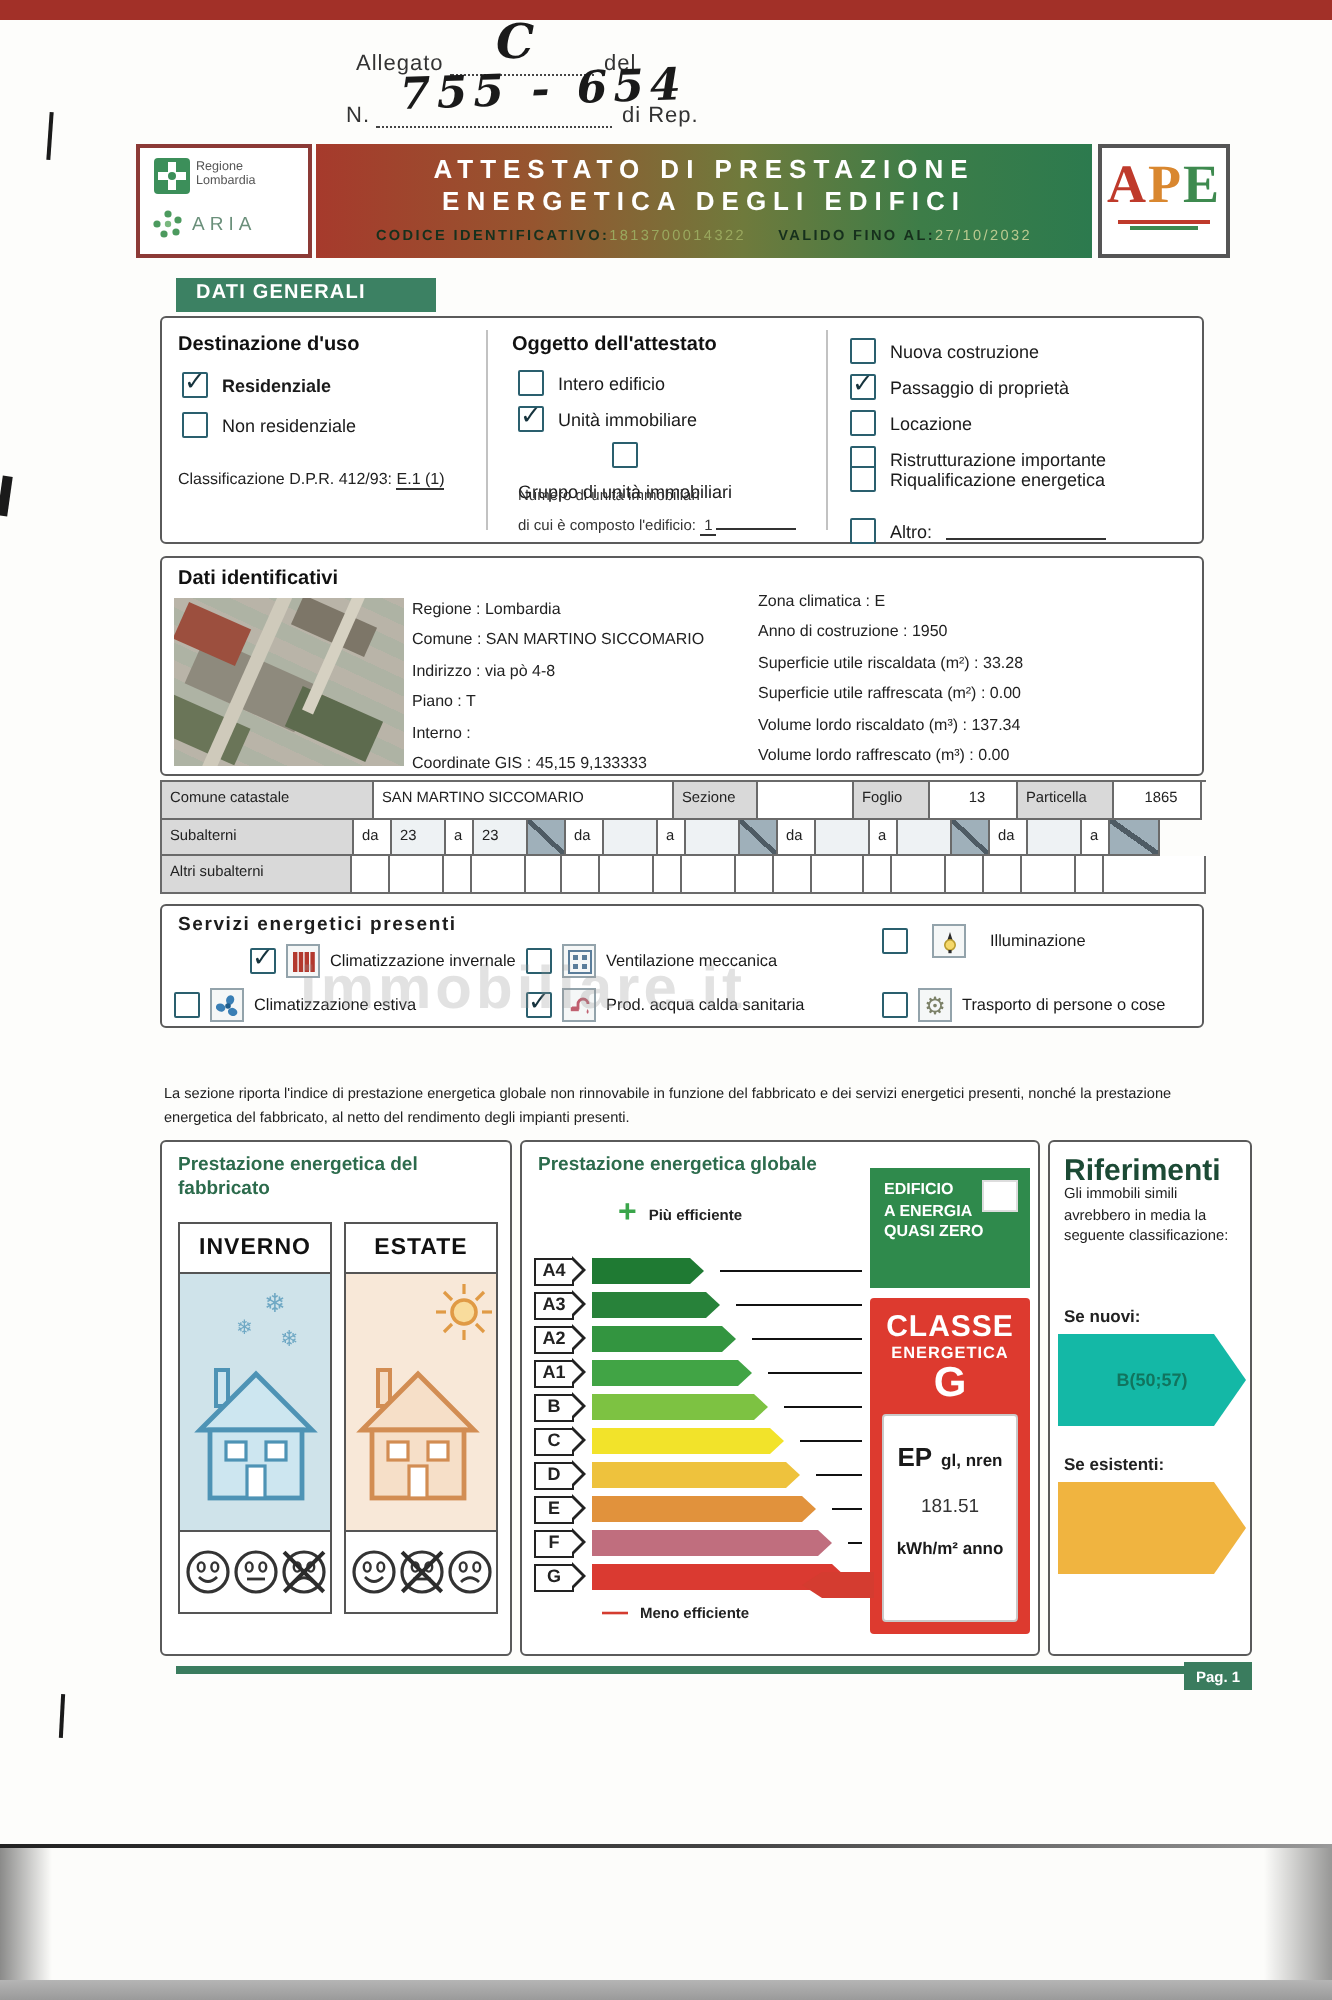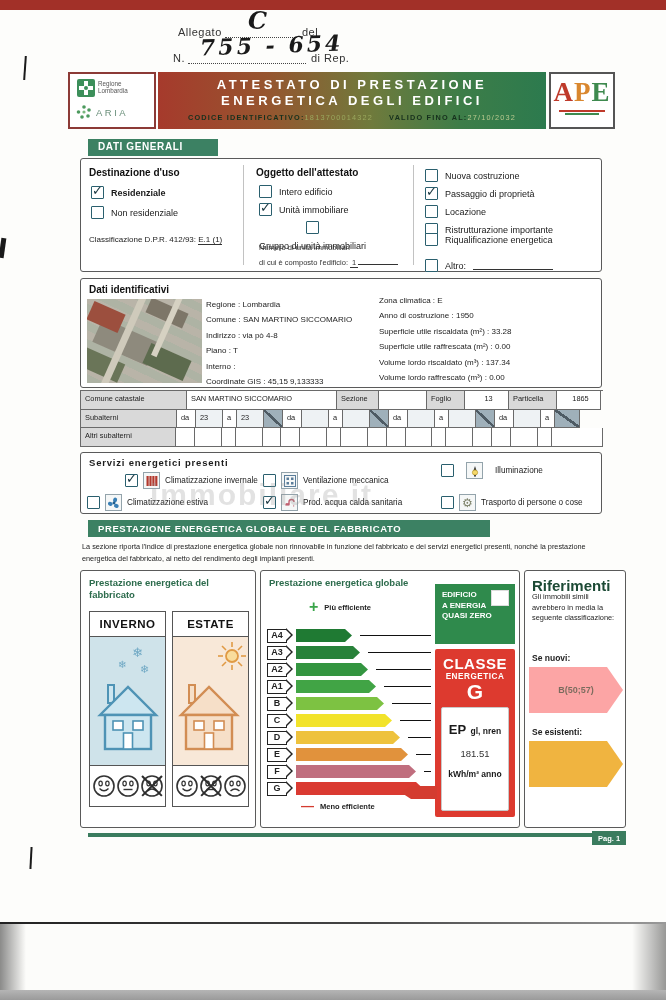--- a/index.html
+++ b/index.html
@@ -369,21 +369,20 @@
     </div>
     <div class="abs svc" style="left:360px;top:41px;">
       <span class="cb"></span>
       <span class="iconbox" style="font-family:'DejaVu Sans',sans-serif;font-size:12px;color:#7c8168;">⚙</span>
       <span>Trasporto di persone o cose</span>
     </div>
   </div>
 
   <div class="abs watermark" style="left:150px;top:478px;">immobiliare.it</div>
 
-  <div class="abs seclabel" style="left:88px;top:520px;width:402px;height:17px;font-size:9.5px;padding:3px 0 0 10px;">PRESTAZIONE ENERGETICA GLOBALE  E DEL FABBRICATO</div>
   <div class="abs" style="left:82px;top:541px;width:522px;font-size:7.3px;line-height:12px;color:#222;">La sezione riporta l'indice di prestazione energetica globale non rinnovabile in funzione del fabbricato e dei servizi energetici presenti, nonché la prestazione energetica del fabbricato, al netto del rendimento degli impianti presenti.</div>
 
   <div class="abs box" style="left:80px;top:570px;width:176px;height:258px;">
     <div class="abs ptitle" style="left:8px;top:6px;">Prestazione energetica del</div>
     <div class="abs ptitle" style="left:8px;top:18px;">fabbricato</div>
 
     <div class="abs season" style="left:8px;top:40px;width:77px;height:196px;">
       <div class="seasonhead">INVERNO</div>
       <div class="seasonbody" style="background:#cfe3ea;">
         <span class="abs" style="left:42px;top:8px;color:#6fa8c4;font-size:13px;font-family:'DejaVu Sans',sans-serif;">❄</span>
@@ -564,21 +563,21 @@
         <div style="margin-top:10px;font-weight:bold;font-size:8.5px;">kWh/m² anno</div>
       </div>
     </div>
     <div class="abs redarrow" style="left:140px;top:215px;width:36px;height:13px;"></div>
   </div>
 
   <div class="abs box" style="left:524px;top:570px;width:102px;height:258px;">
     <div class="abs" style="left:7px;top:6px;font-weight:bold;font-size:15px;color:#1c4a35;">Riferimenti</div>
     <div class="abs" style="left:7px;top:21px;width:86px;font-size:7.4px;line-height:10.5px;color:#222;">Gli immobili simili avrebbero in media la seguente classificazione:</div>
     <div class="abs" style="left:7px;top:82px;font-size:8.5px;font-weight:bold;color:#222;">Se nuovi:</div>
-    <div class="abs refarrow" style="left: 4px; top: 96px; width: 94px; height: 46px; font-size: 9px; color: rgba(15, 60, 35, 0.55); background: #fca5a5;">
+    <div class="abs refarrow" style="left: 4px; top: 96px; width: 94px; height: 46px; font-size: 9px; color: rgba(15, 60, 35, 0.55); background: #14b8a6;">
       <span>B(50;57)</span>
     </div>
     <div class="abs" style="left:7px;top:156px;font-size:8.5px;font-weight:bold;color:#222;">Se esistenti:</div>
     <div class="abs refarrow" style="left: 4px; top: 170px; width: 94px; height: 46px; font-size: 9px; color: rgba(120, 80, 10, 0.5); background: rgb(240, 180, 64);">
       <span></span>
     </div>
   </div>
 
   <div class="abs" style="left:88px;top:833px;width:512px;height:3.5px;background:#3a7c5e;"></div>
   <div class="abs pagbadge" style="left:592px;top:831px;width:34px;height:14px;">Pag. 1</div>

